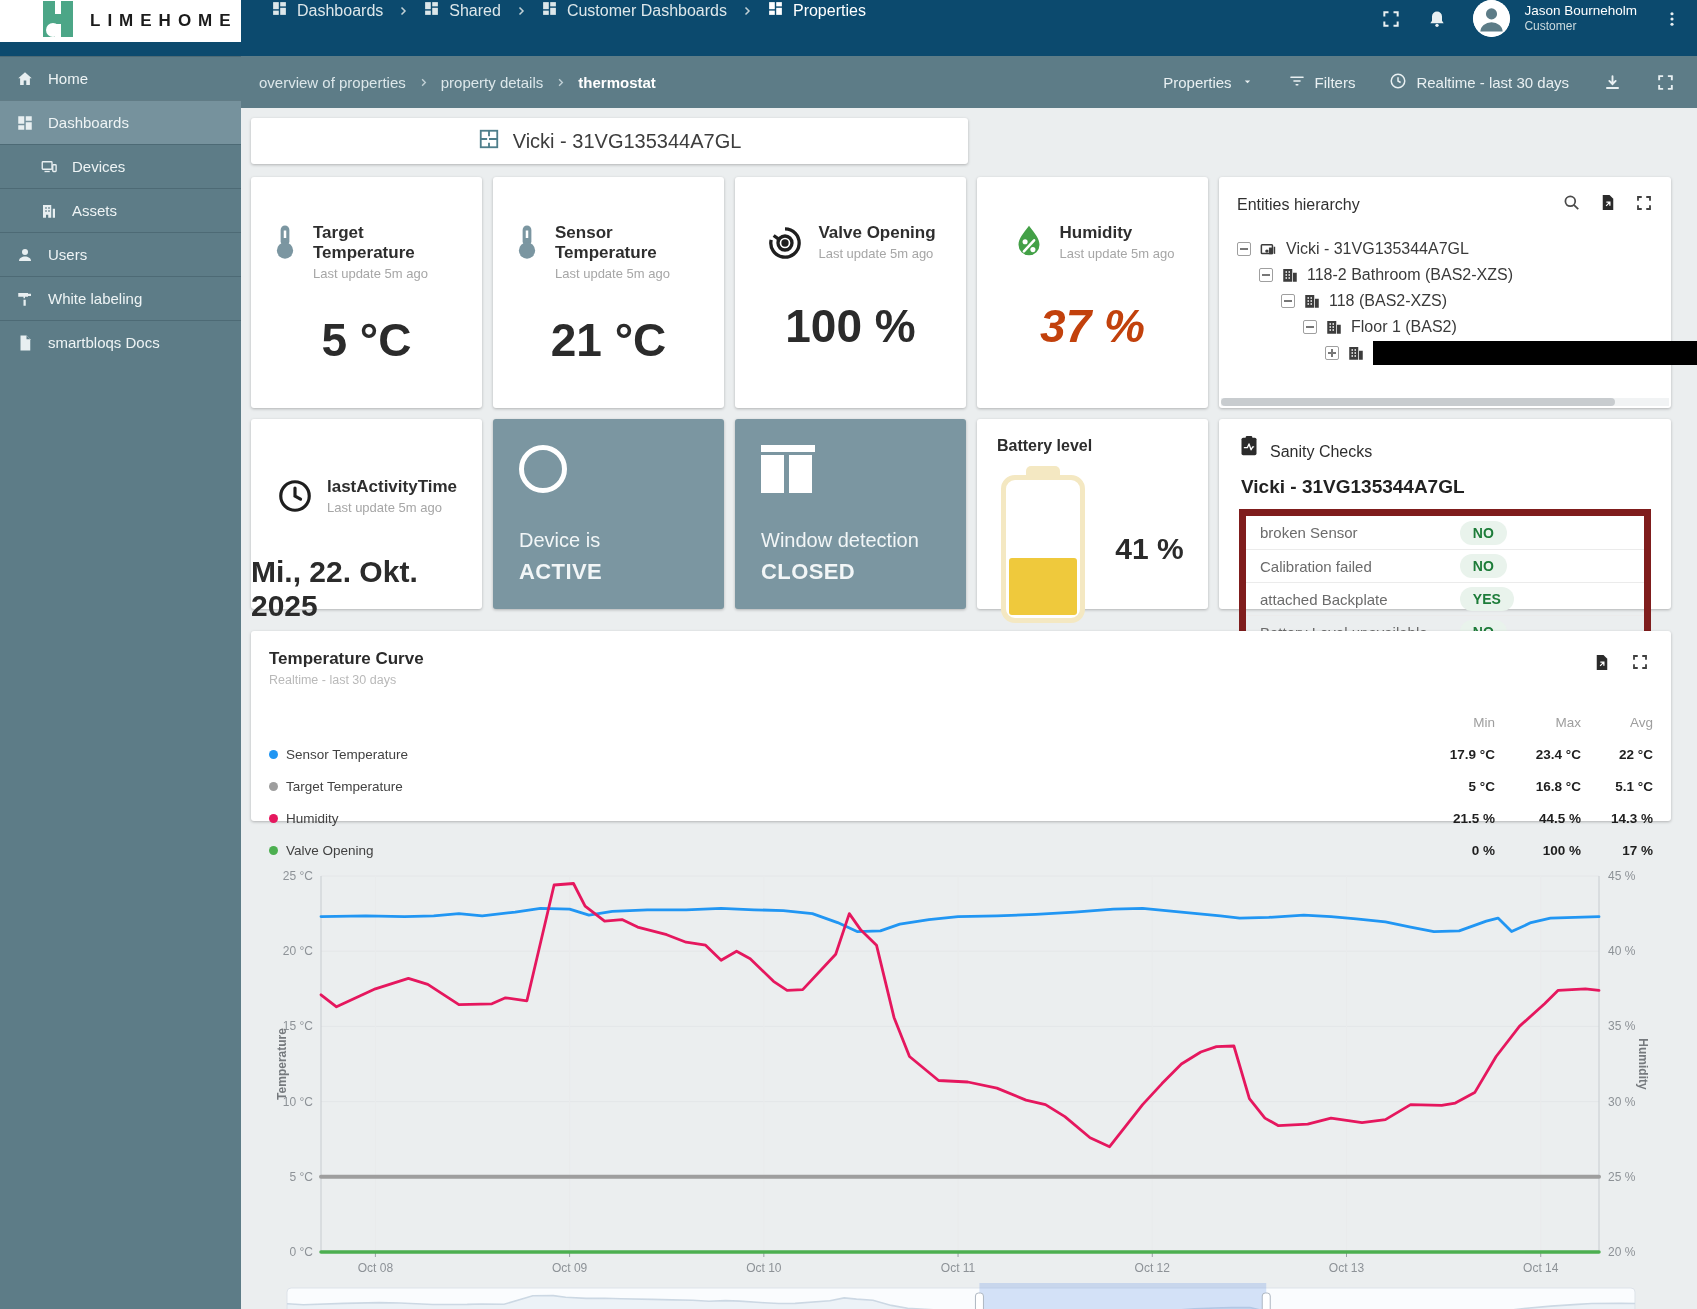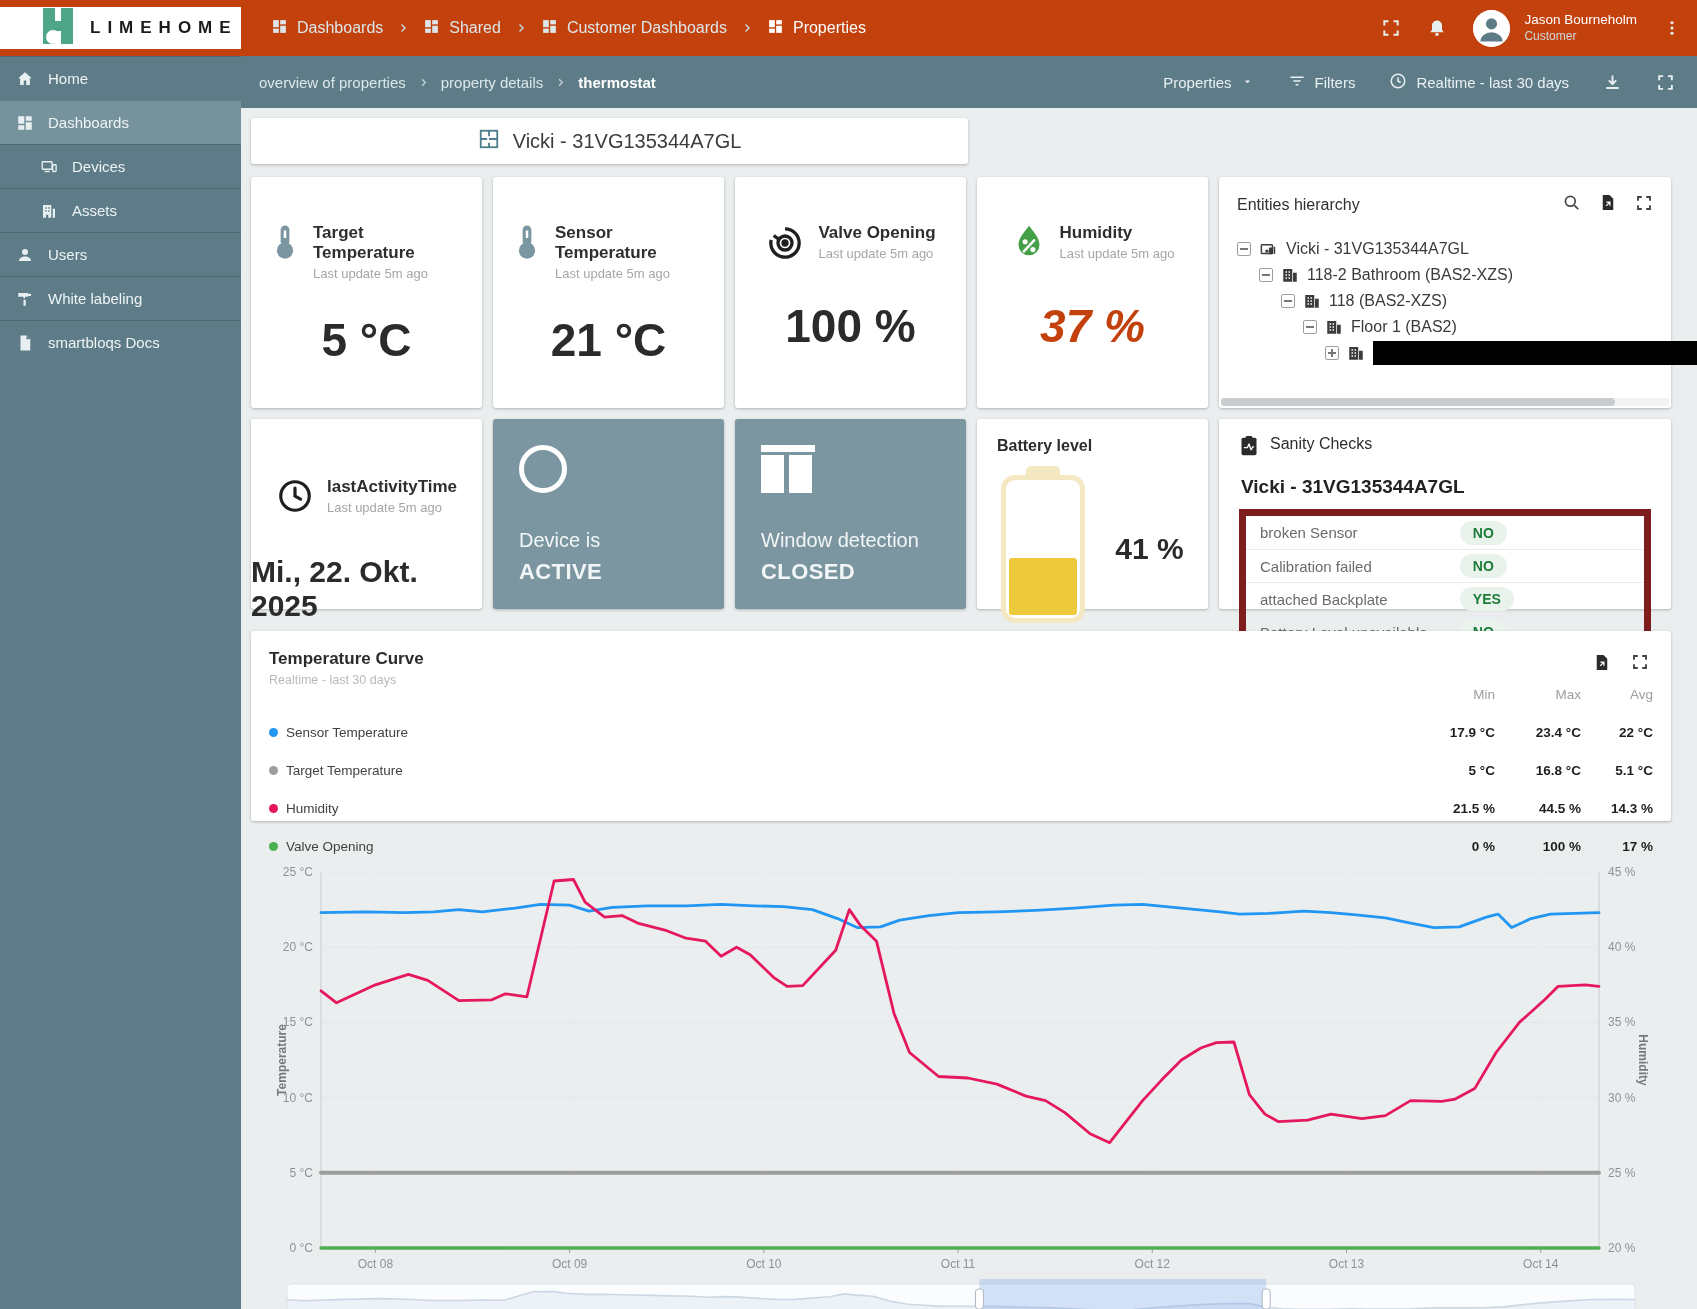--- a/index.html
+++ b/index.html
@@ -1,20 +1,20 @@
 <!DOCTYPE html>
 <html><head>
 <meta charset="utf-8">
 <style>
   * { margin:0; padding:0; box-sizing:border-box; }
   html,body { width:1697px; height:1309px; overflow:hidden; background:#ebeeef;
     font-family:"Liberation Sans", sans-serif; }
 
   
-  .topbar { height:56px; background:#c2410c; display:flex; align-items:center; }
+  .topbar { height:56px; background:#0c4a6e; display:flex; align-items:flex-start; }
   .logo-area { width:241px; background:#ffffff; display:flex; align-items:center;
     padding-left:42px; gap:16px; flex-shrink:0; }
   .brand { font-size:17px; font-weight:bold; letter-spacing:7px; color:#1b1b1b; }
   .top-crumbs { display:flex; align-items:center; padding-left:30px; gap:6px; color:#dde7ea; }
   .crumb { display:flex; align-items:center; gap:9px; font-size:16px; }
   .crumb.last { color:#ffffff; }
   .crumb-sep { display:flex; align-items:center; margin:0 8px; color:#c2d1d6; }
   .topbar-right { margin-left:auto; display:flex; align-items:center; gap:26px; padding-right:16px; }
   .icon-btn { display:flex; align-items:center; justify-content:center; color:#e9f0f2; cursor:pointer; }
   .avatar { width:37px; height:37px; border-radius:50%; background:#ffffff; display:flex;
@@ -95,38 +95,38 @@
   .battery-body { display:flex; align-items:center; justify-content:center; gap:30px; margin-top:20px; }
   .battery { width:84px; height:148px; border:5px solid #f4e8c2; border-radius:14px;
     position:relative; background:#fff; }
   .battery-cap { position:absolute; top:-14px; left:50%; transform:translateX(-50%);
     width:34px; height:10px; background:#f4e8c2; border-radius:5px 5px 0 0; }
   .battery-fill { position:absolute; left:3px; right:3px; bottom:3px; background:#efc93c;
     border-radius:3px; }
   .battery-value { font-size:30px; font-weight:bold; color:#2b2b2b; }
 
   .sanity-card { padding:16px 20px; }
-  .sanity-head { display:flex; align-items:flex-start; gap:11px; font-size:16px; color:#2e2e2e; }
+  .sanity-head { display:flex; align-items:flex-end; gap:11px; font-size:16px; color:#2e2e2e; }
   .sanity-device { font-size:19px; font-weight:bold; color:#222; margin:15px 0 11px 2px; }
   .sanity-table { border:7px solid #7f1d1d; }
   .sanity-row { display:flex; align-items:center; height:33px; padding:0 14px;
     border-top:1px solid #ebebeb; font-size:15px; color:#6b6b6b; }
   .sanity-row:first-child { border-top:none; }
   .sanity-label { width:54%; }
   .badge { background:#e9f3ec; color:#1d7c39; font-size:14px; font-weight:bold;
     padding:4px 13px; border-radius:14px; }
 
   
   .chart-card { grid-column:1 / -1; margin-top:11px; height:672px; padding:18px 18px;
     position:relative; }
   .chart-title { font-size:17px; font-weight:bold; color:#2b2b2b; }
   .chart-sub { font-size:12.5px; color:#b9b9b9; margin-top:4px; }
   .chart-icons { position:absolute; top:22px; right:22px; display:flex; gap:20px; }
   .legend-stats { display:grid; grid-template-columns:1fr 86px 86px 72px;
-    font-size:13.5px; align-items:center; row-gap:23px; }
+    margin-top:28px; font-size:13.5px; align-items:center; row-gap:17px; }
   .ls-header { color:#9e9e9e; text-align:right; }
   .legend-item { display:flex; align-items:center; gap:8px; color:#424242; cursor:pointer; }
   .legend-dot { width:9px; height:9px; border-radius:50%; flex-shrink:0; }
   .stat-val { text-align:right; font-weight:bold; color:#1f1f1f; }
   .plot-wrap { margin-top:8px; }
   svg text { font-family:"Liberation Sans", sans-serif; }
 </style>
 </head>
 <body>
 

